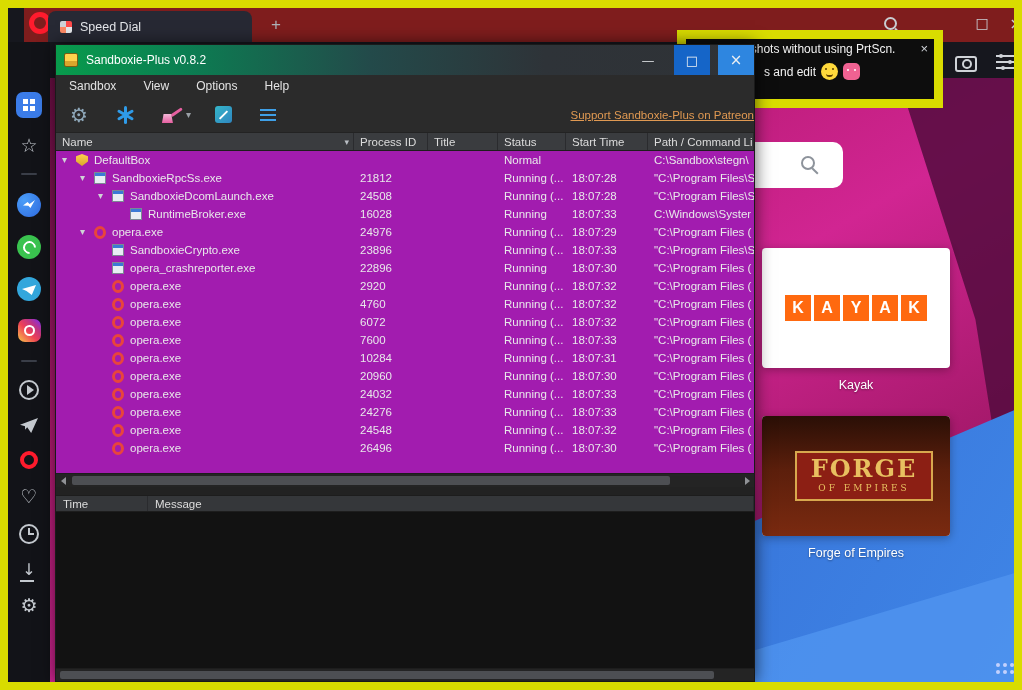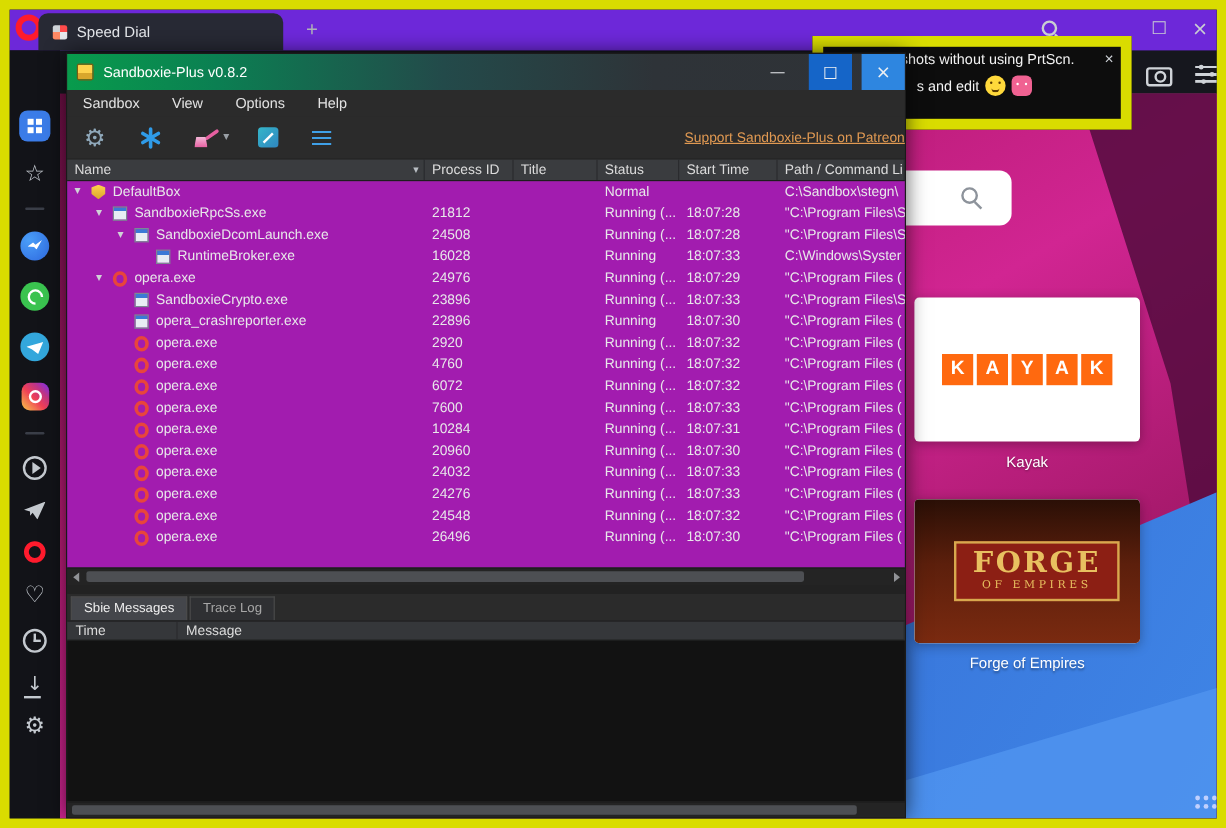--- a/index.html
+++ b/index.html
@@ -2,21 +2,21 @@
 <html><head>
 <meta charset="utf-8">
 <style>
   * { margin:0; padding:0; box-sizing:border-box; }
   html,body { width:1022px; height:690px; background:#000; }
   body { font-family:"Liberation Sans","DejaVu Sans",sans-serif; }
   .screen { position:relative; width:1022px; height:690px; background:#d9dc00; overflow:hidden; }
   .browser { position:absolute; inset:8px; background:#16171e; overflow:hidden; }
 
   
-  .topbar { position:absolute; left:0; top:0; right:0; height:34px; background:#6d28d9; }
+  .topbar { position:absolute; left:16px; top:0; right:0; height:34px; background:#7f1d1d; }
   .o-logo { position:absolute; left:5px; top:4px; width:22px; height:22px; border:5px solid #ff1b2d; border-radius:50%; }
   .tab { position:absolute; left:24px; top:3px; width:204px; height:31px; background:#272934; border-radius:8px 8px 0 0; display:flex; align-items:center; gap:8px; padding:0 12px; }
   .fav { width:12px; height:12px; border-radius:2px; background:conic-gradient(#ff4b4b 0 90deg,#e8eaed 90deg 180deg,#ff8a65 180deg 270deg,#cfd3d8 270deg); flex:0 0 auto; }
   .tab-label { font-size:12.5px; color:#e4e6ea; white-space:nowrap; }
   .newtab { position:absolute; left:240px; top:5px; width:24px; height:24px; color:#aeb2b8; font-size:17px; display:flex; align-items:center; justify-content:center; }
   .magico { position:absolute; left:860px; top:9px; width:13px; height:13px; border:2px solid #c9cdd2; border-radius:50%; }
   .magico::after { content:""; position:absolute; right:-6px; bottom:-4px; width:7px; height:2px; background:#c9cdd2; transform:rotate(45deg); }
   .wc { position:absolute; top:0; width:32px; height:30px; display:flex; align-items:center; justify-content:center; color:#c9cdd2; font-size:14px; font-family:"DejaVu Sans",sans-serif; }
   .wc.max { left:942px; } .wc.close { left:976px; font-size:16px; }
 
@@ -592,26 +592,20 @@
         </div>
 
       <div class="hscroll">
         <span class="hs-arrow left"></span>
         <span class="hs-thumb"></span>
         <span class="hs-arrow right"></span>
       </div>
 
       <div class="splitter"></div>
 
-      <div class="btabs">
-
-          <span class="btab active">Sbie Messages</span>
-
-          <span class="btab inactive">Trace Log</span>
-        </div>
 
       <div class="msg-header">
         <div class="mh-cell mh-time">Time</div>
         <div class="mh-cell mh-msg">Message</div>
       </div>
       <div class="msg-body"></div>
       <div class="bscroll">
         <span class="bs-thumb"></span>
       </div>
     </div>

